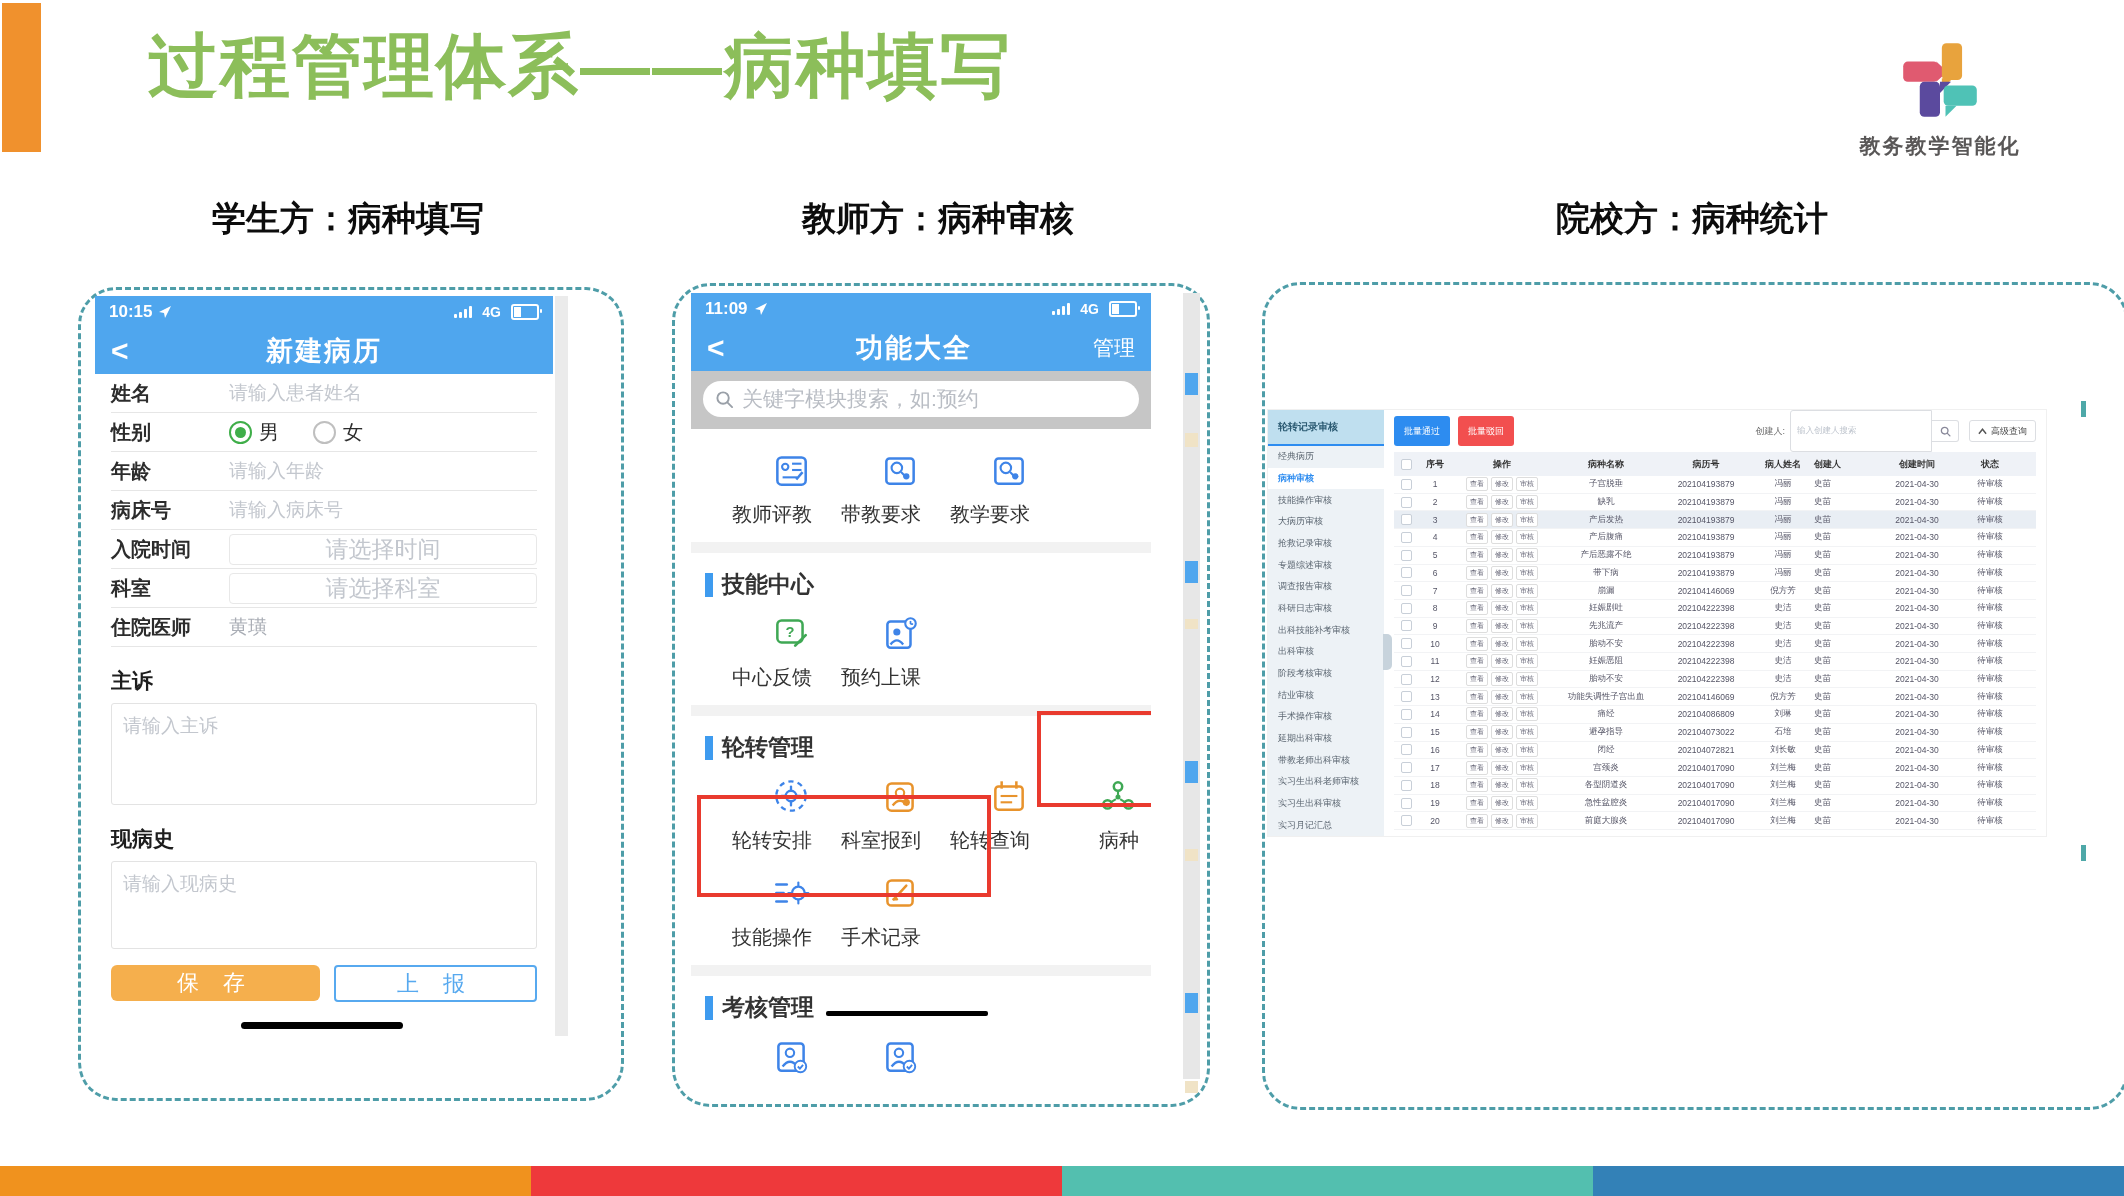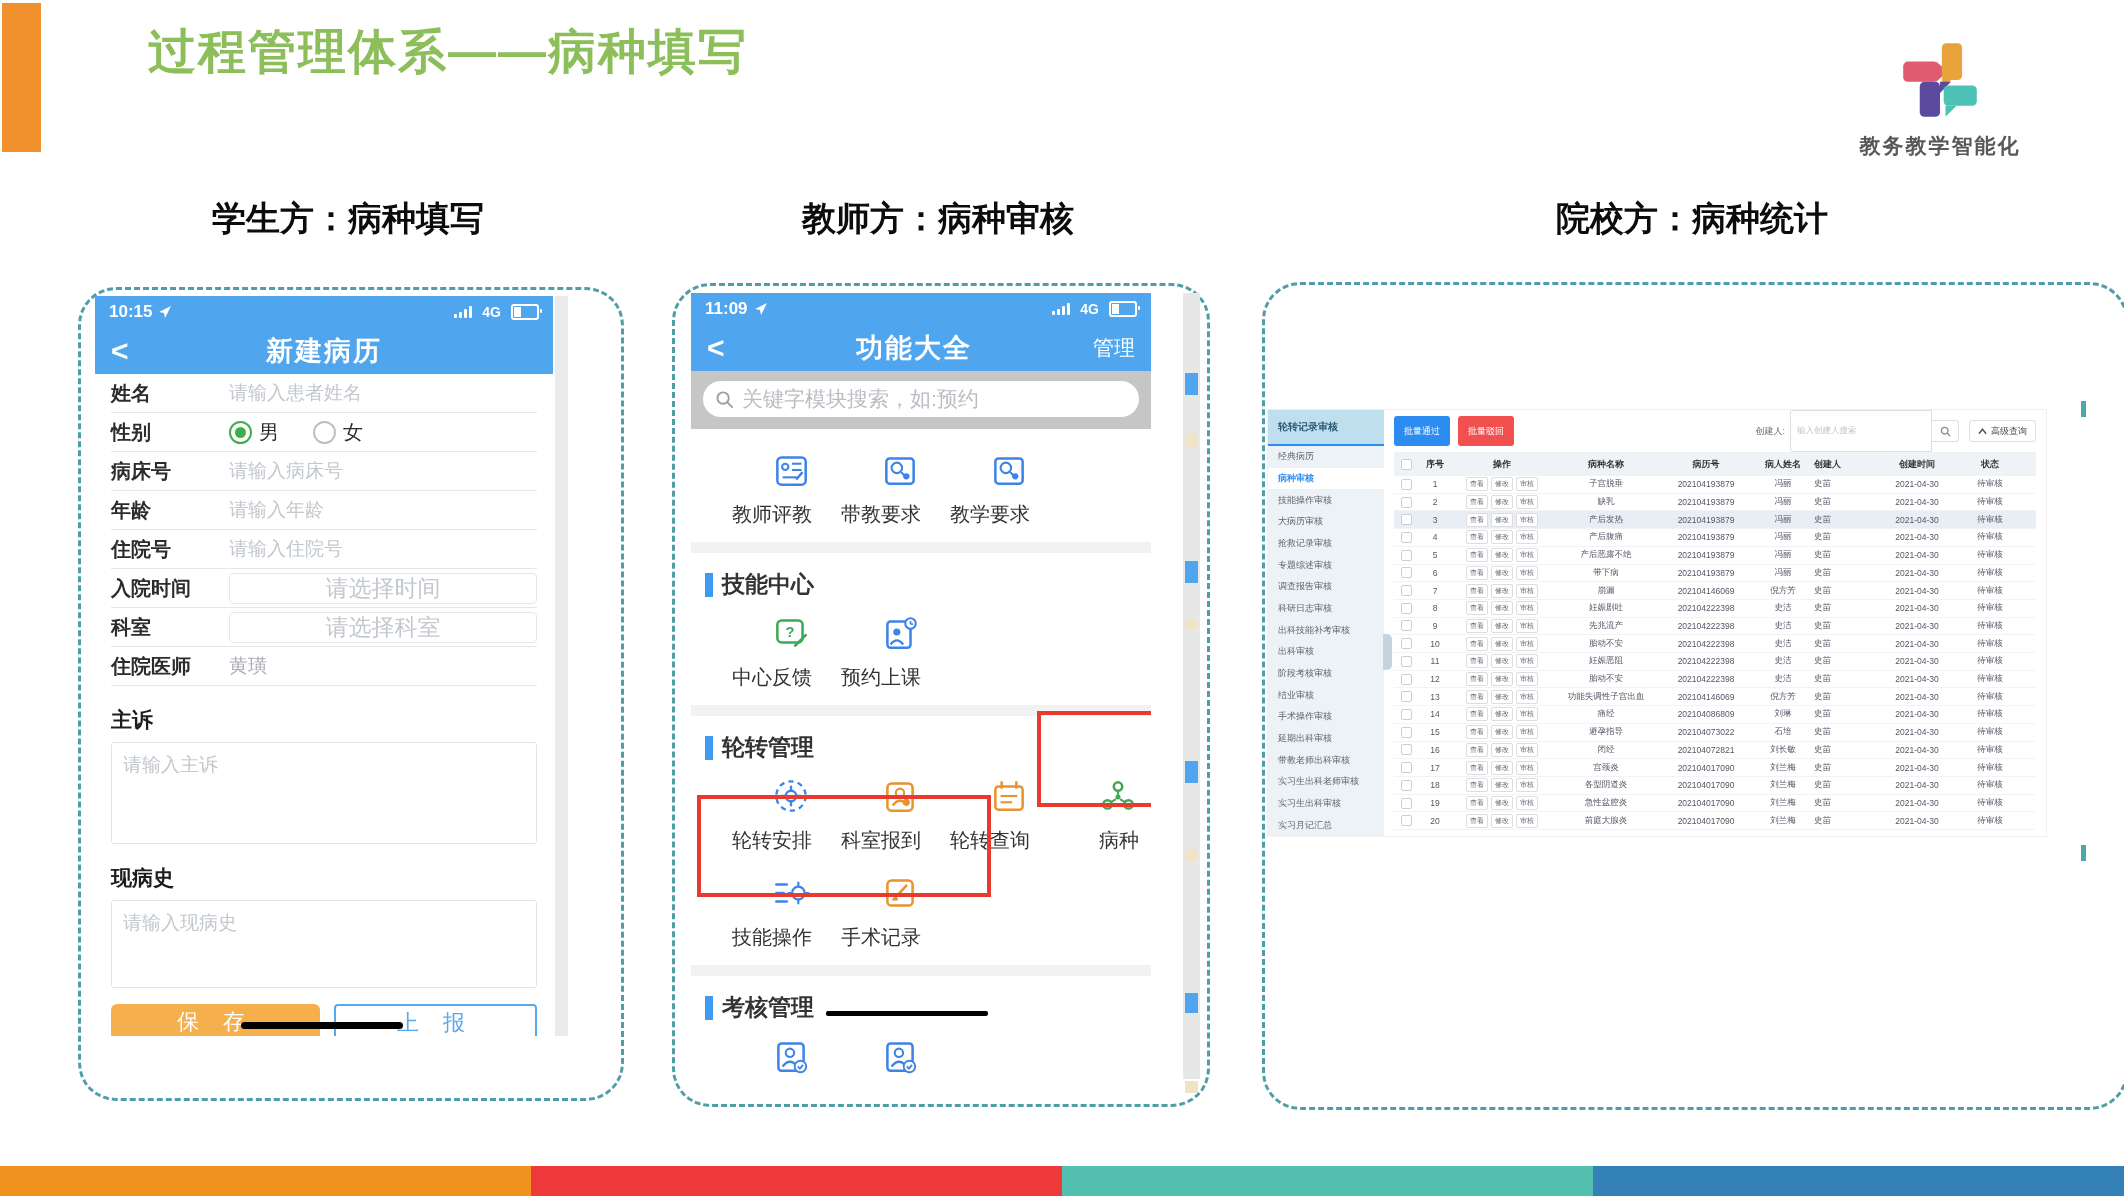--- a/index.html
+++ b/index.html
@@ -1,20 +1,20 @@
 <!DOCTYPE html>
 <html><head>
 <meta charset="utf-8">
 <style>
   html,body{margin:0;padding:0;background:#fff;}
   .slide{position:relative;width:2124px;height:1196px;background:#fff;overflow:hidden;
          font-family:"Liberation Sans",sans-serif;}
   
   .accent-bar{position:absolute;left:2px;top:3px;width:39px;height:149px;background:#F0912D;}
-  .main-title{position:absolute;left:148px;top:20px;font-size:48px;font-weight:900;color:#8CBE5A;letter-spacing:2px;}
+  .main-title{position:absolute;left:148px;top:20px;font-size:70px;font-weight:900;color:#8CBE5A;letter-spacing:2px;}
   .logo{position:absolute;left:1845px;top:34px;width:190px;text-align:center;}
   .logo-text{font-size:21px;color:#595757;font-weight:bold;letter-spacing:2px;margin-top:2px;}
   .col-heading{position:absolute;top:196px;font-size:34px;font-weight:900;color:#0c0c0c;text-align:center;}
   .h1{left:78px;width:540px;}.h2{left:672px;width:532px;}.h3{left:1262px;width:860px;}
   
   .panel{position:absolute;border:3px dashed #4E9DA8;border-radius:38px;background:#fff;}
   .panel1{left:78px;top:287px;width:540px;height:808px;}
   .panel2{left:672px;top:283px;width:532px;height:818px;}
   .panel3{left:1262px;top:282px;width:860px;height:822px;}
   
@@ -164,30 +164,26 @@
                 <i></i>
               </span>
               <span>男</span>
             </span>
             <span class="radio-opt">
               <span class="radio"></span>
               <span>女</span>
             </span>
           </div>
           <div class="s-row">
+            <span class="s-label">年龄</span>
+            <span class="s-ph">请输入年龄</span>
+          </div>
+          <div class="s-row">
             <span class="s-label">病床号</span>
             <span class="s-ph">请输入病床号</span>
-          </div>
-          <div class="s-row">
-            <span class="s-label">年龄</span>
-            <span class="s-ph">请输入年龄</span>
-          </div>
-          <div class="s-row">
-            <span class="s-label">住院号</span>
-            <span class="s-ph">请输入住院号</span>
           </div>
           <div class="s-row">
             <span class="s-label">入院时间</span>
             <div class="s-box">请选择时间</div>
           </div>
           <div class="s-row">
             <span class="s-label">科室</span>
             <div class="s-box">请选择科室</div>
           </div>
           <div class="s-row">

